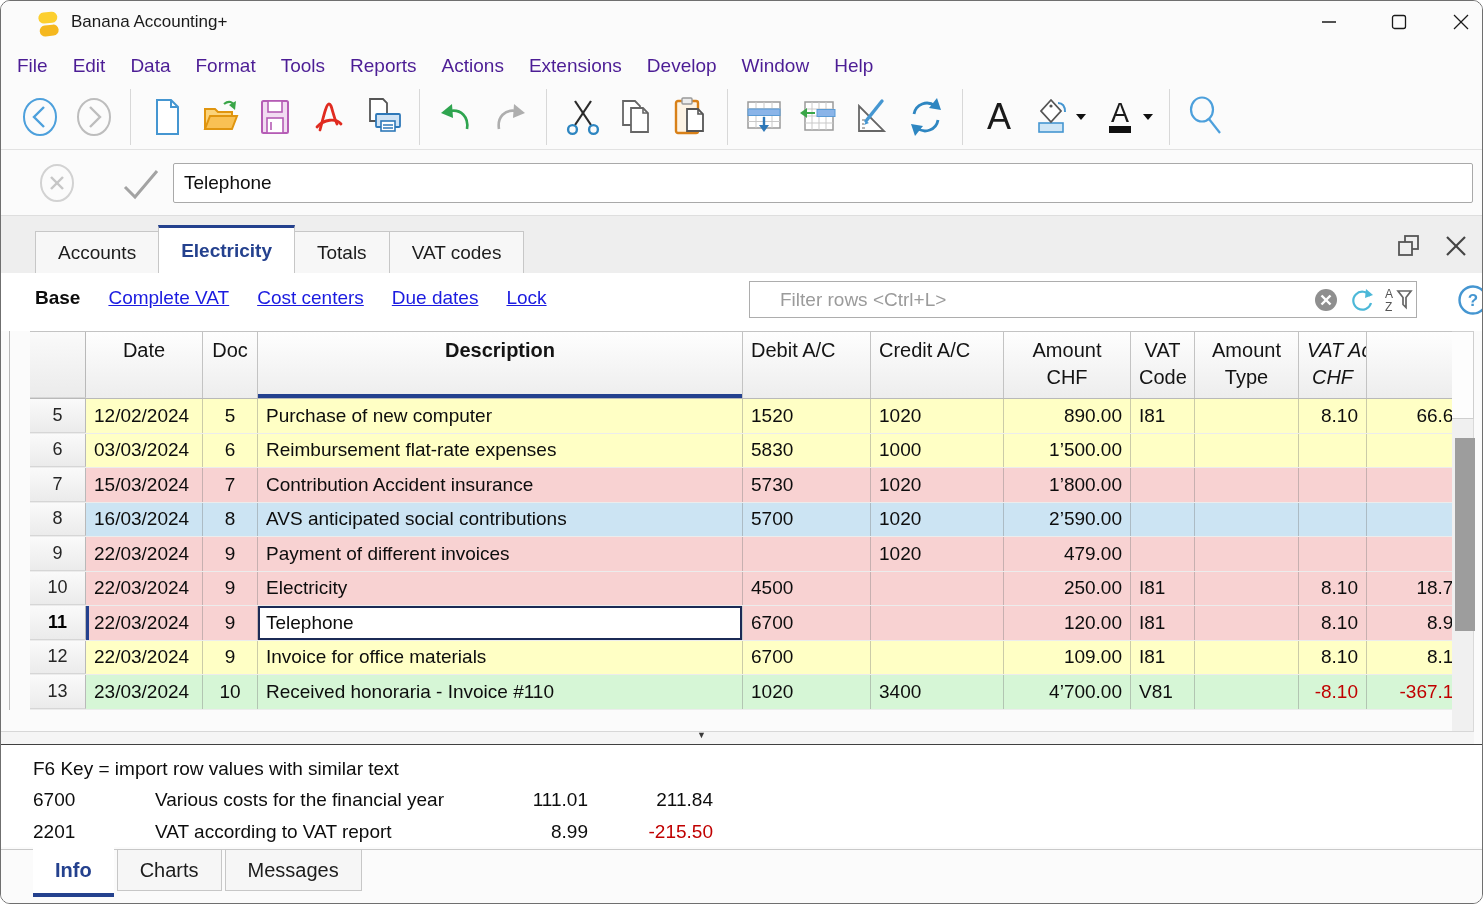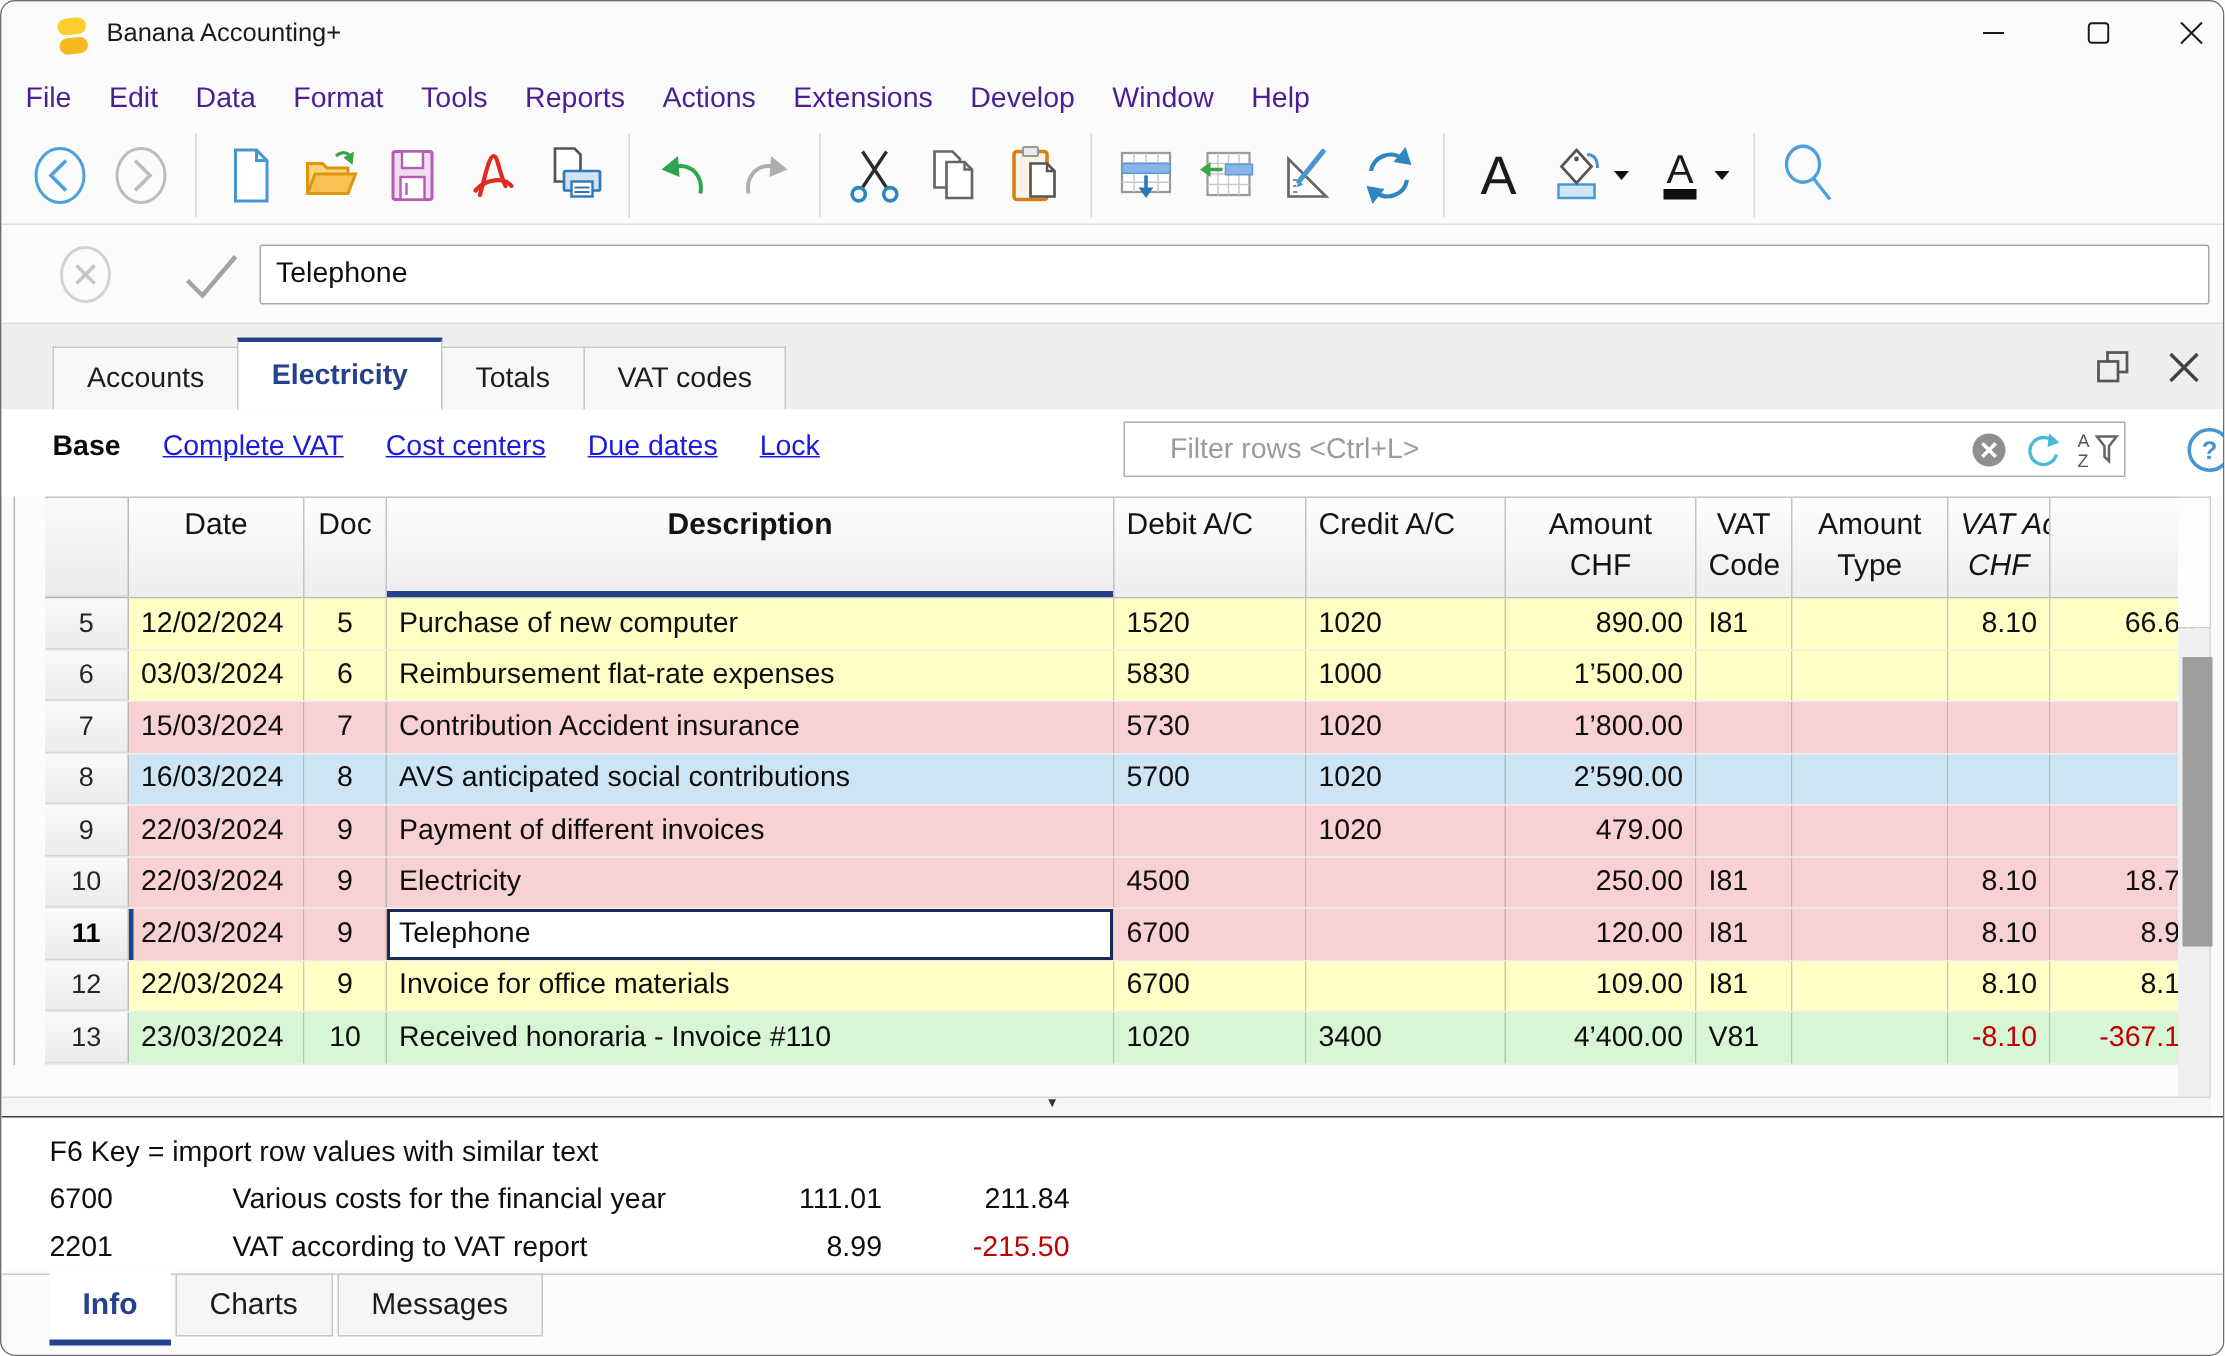--- a/index.html
+++ b/index.html
@@ -550,21 +550,21 @@
 
     <div class="grid-row trow green">
       <div class="c num">13</div>
       <div class="c cdate">
           <span class="date-clip">23/03/2024</span>
         </div>
       <div class="c cdoc">10</div>
       <div class="c">Received honoraria - Invoice #110</div>
       <div class="c">1020</div>
       <div class="c">3400</div>
-      <div class="c cright">4’400.00</div>
+      <div class="c cright">4’700.00</div>
       <div class="c">V81</div>
       <div class="c"></div>
       <div class="c cright neg">-8.10</div>
       <div class="c cright neg">-367.16</div>
     </div>
   </div>
 
   <div class="abs vscroll-head"></div>
   <div class="abs vscroll-track">
     <div class="abs vscroll-thumb"></div>

